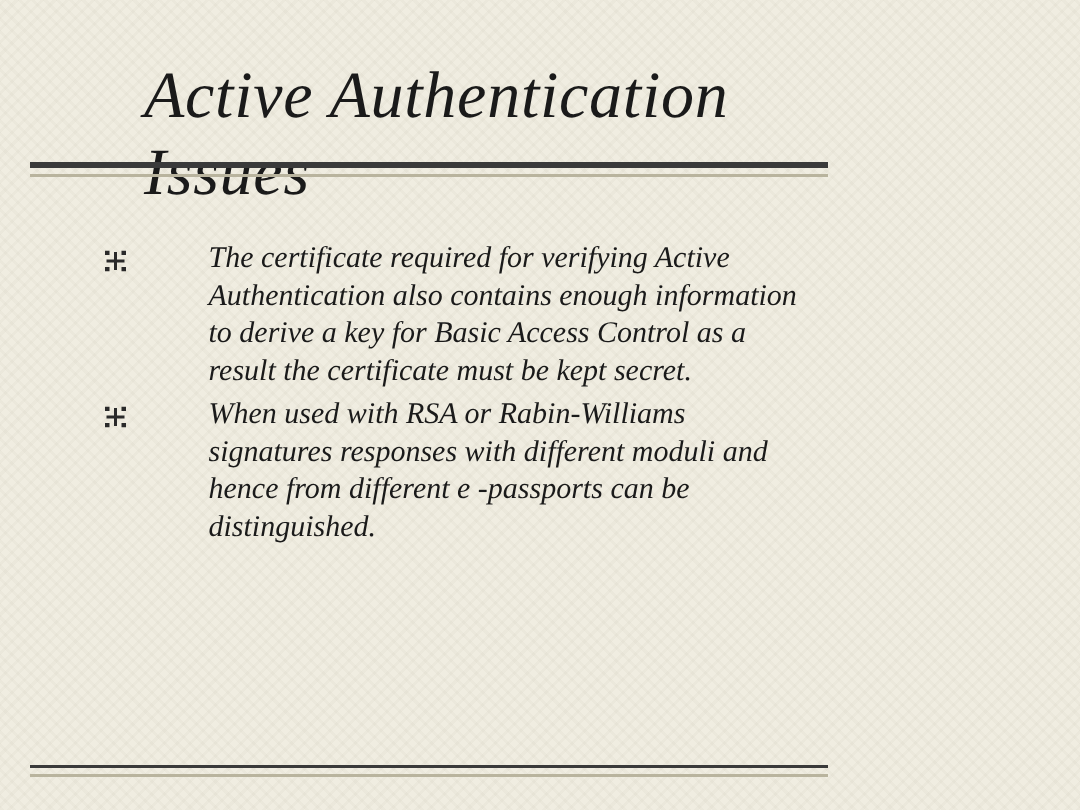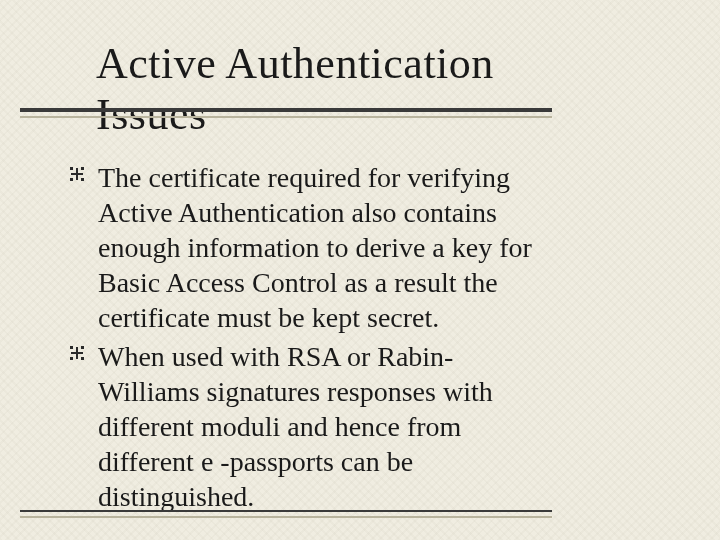--- a/index.html
+++ b/index.html
@@ -15,20 +15,21 @@
       repeating-linear-gradient(45deg, rgba(180,175,155,0.08) 0 2px, transparent 2px 6px),
       repeating-linear-gradient(-45deg, rgba(180,175,155,0.08) 0 2px, transparent 2px 6px);
     font-family: "Times New Roman", Times, serif;
     color: #1a1a1a;
   }
   .slide {
     position: relative;
     width: 572px;
     height: 540px;
     box-sizing: border-box;
+    font-style: italic;
   }
   .title {
     position: absolute;
     top: 38px;
     left: 96px;
     font-size: 44px;
     font-weight: 400;
     color: #1a1a1a;
     letter-spacing: 0.5px;
   }
@@ -58,23 +59,24 @@
     display: flex;
     align-items: flex-start;
     margin-bottom: 4px;
   }
   .bullet-icon {
     flex: 0 0 20px;
     margin-right: 8px;
     margin-top: 7px;
   }
   .bullet-text {
-    font-size: 28px;
+    font-size: 20px;
     line-height: 1.25;
     color: #1a1a1a;
+    margin-left: 41px;
   }
   .footer-rule-dark {
     position: absolute;
     left: 20px;
     right: 20px;
     bottom: 28px;
     height: 2px;
     background: #3a3a3a;
   }
   .footer-rule-light {

